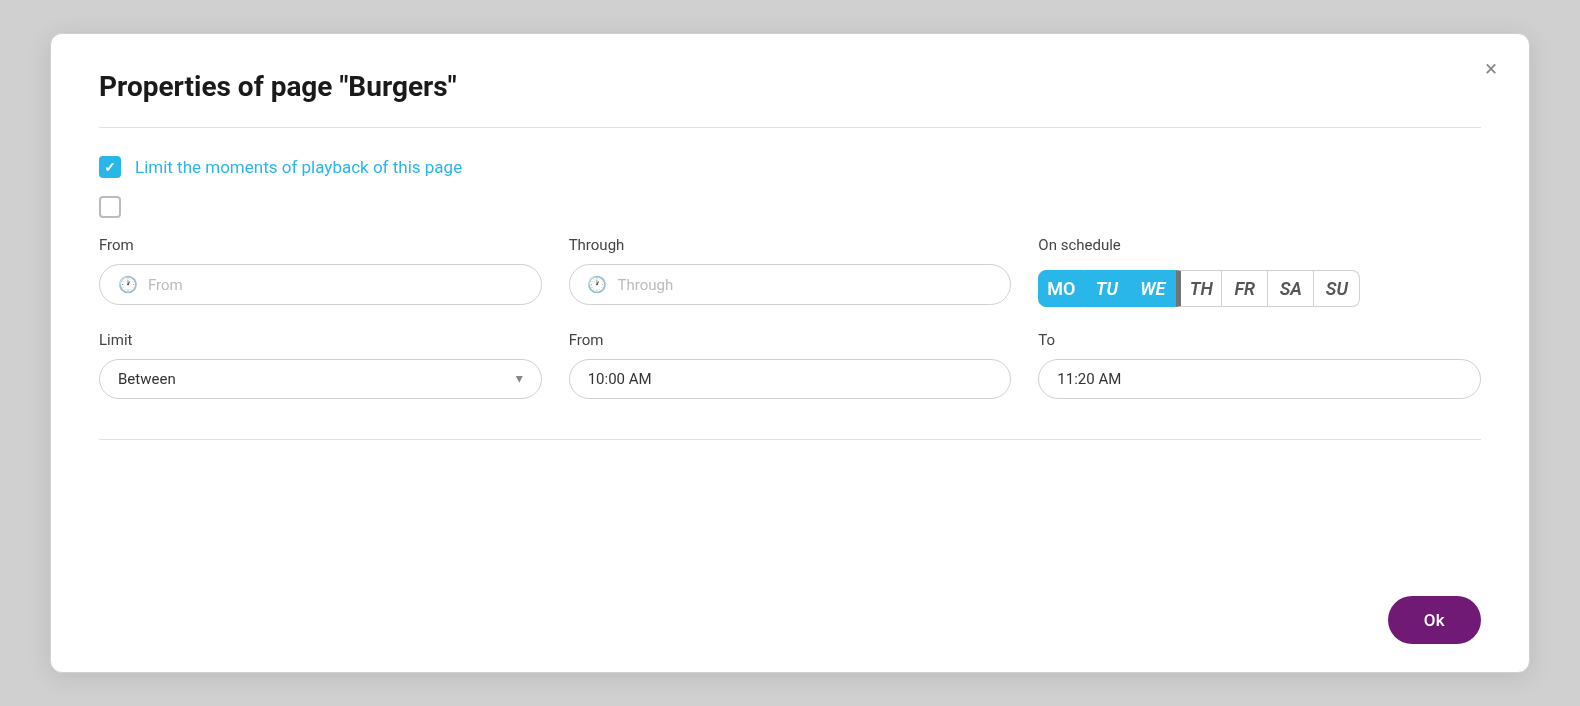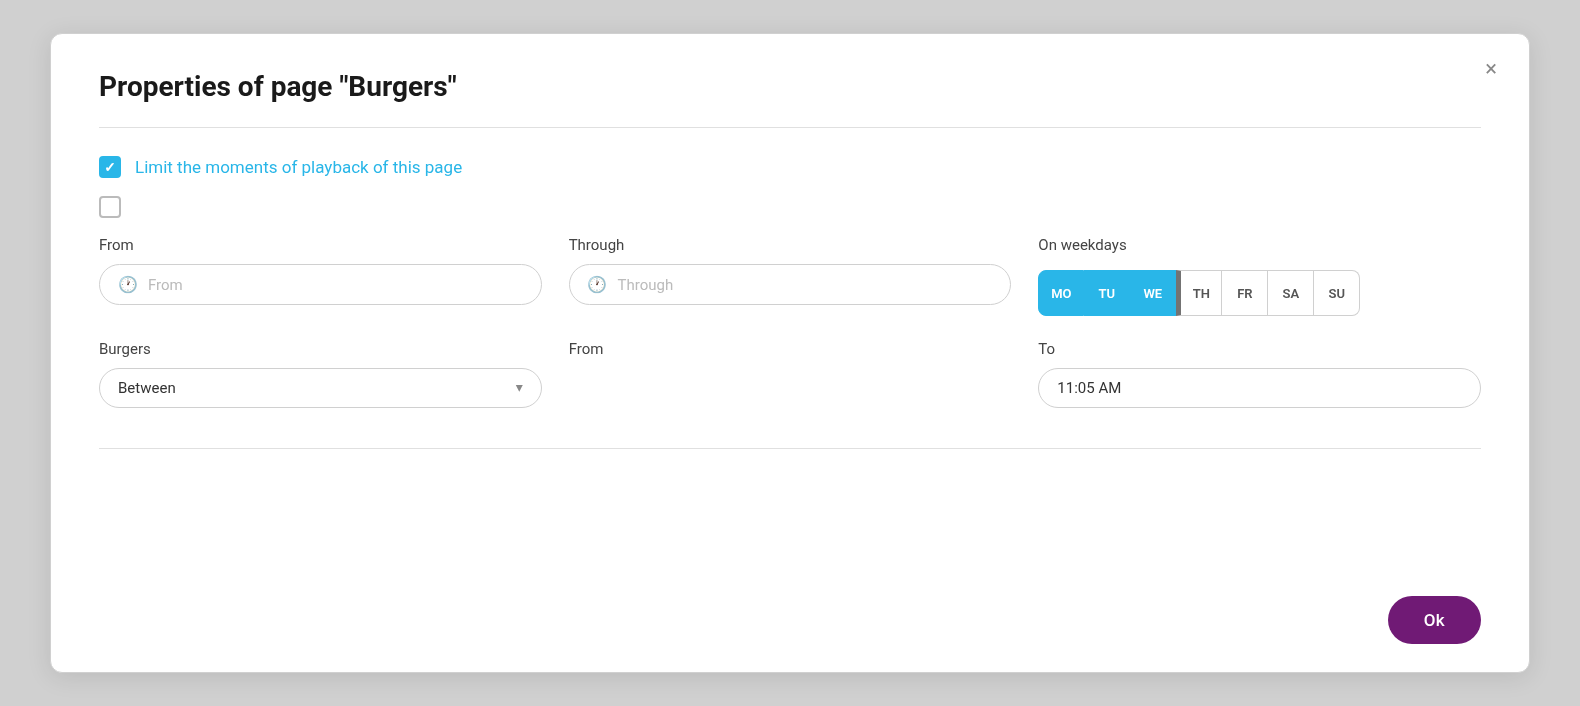--- a/index.html
+++ b/index.html
@@ -189,25 +189,25 @@
       font-size: 14px;
     }
 
     .weekdays-container {
       display: flex;
       align-items: center;
     }
 
     .weekday-btn {
       width: 46px;
-      height: 46px;
-      display: flex;
-      align-items: center;
-      justify-content: center;
-      font-size: 13px;
+      height: 37px;
+      display: flex;
+      align-items: center;
+      justify-content: center;
+      font-size: 18px;
       font-weight: 600;
       cursor: pointer;
       border: 1px solid #d0d0d0;
       background: #fff;
       color: #555;
     }
 
     .weekday-btn:first-child {
       border-radius: 8px 0 0 8px;
     }
@@ -217,20 +217,21 @@
     }
 
     .weekday-btn.active {
       background: #29b6e8;
       color: #fff;
       border-color: #29b6e8;
     }
 
     .weekday-btn + .weekday-btn {
       border-left: none;
+      font-style: italic;
     }
 
     .weekday-btn.active + .weekday-btn {
       border-left: 5px solid #737373;
     }
 
     .weekday-btn.active + .weekday-btn.active {
       border-left: none;
     }
 
@@ -290,48 +291,51 @@
 
       <div class="field-group">
         <span class="field-label">Through</span>
         <div class="input-with-icon">
           <span class="input-icon">🕐</span>
           <span class="input-placeholder">Through</span>
         </div>
       </div>
 
       <div class="field-group">
-        <span class="on-weekdays-label">On weekdays</span>
+        <span class="on-weekdays-label">On schedule</span>
         <div class="weekdays-container" id="weekdays-container">
         <button class="weekday-btn active">MO</button>
             <button class="weekday-btn active">TU</button>
             <button class="weekday-btn active">WE</button>
             <button class="weekday-btn">TH</button>
             <button class="weekday-btn">FR</button>
             <button class="weekday-btn">SA</button>
             <button class="weekday-btn">SU</button>
           </div>
       </div>
 
       <div class="field-group">
-        <span class="field-label">Burgers</span>
+        <span class="field-label">Limit</span>
         <div class="select-field">
           <span class="select-value">Between</span>
           <span class="select-arrow">▾</span>
         </div>
       </div>
 
       <div class="field-group">
         <span class="field-label">From</span>
+        <div class="input-with-icon">
+          <span class="input-value">10:00 AM</span>
+        </div>
       </div>
 
       <div class="field-group">
         <span class="field-label">To</span>
         <div class="input-with-icon">
-          <span class="input-value">11:05 AM</span>
+          <span class="input-value">11:20 AM</span>
         </div>
       </div>
 
     </div>
 
     <hr class="divider-bottom">
 
     <button class="ok-button">Ok</button>
 
   </div>

